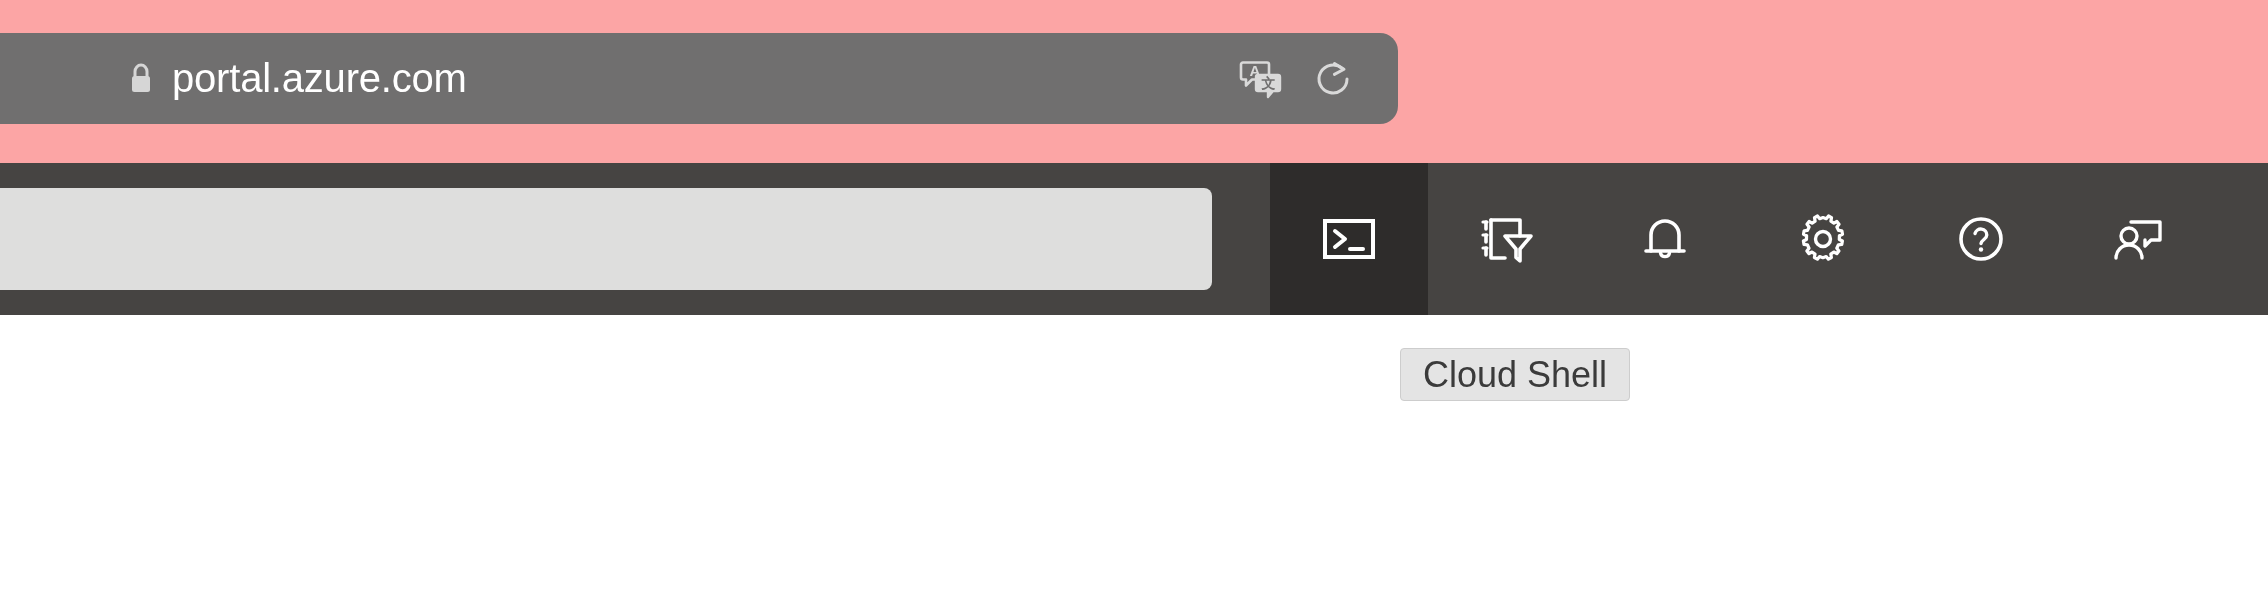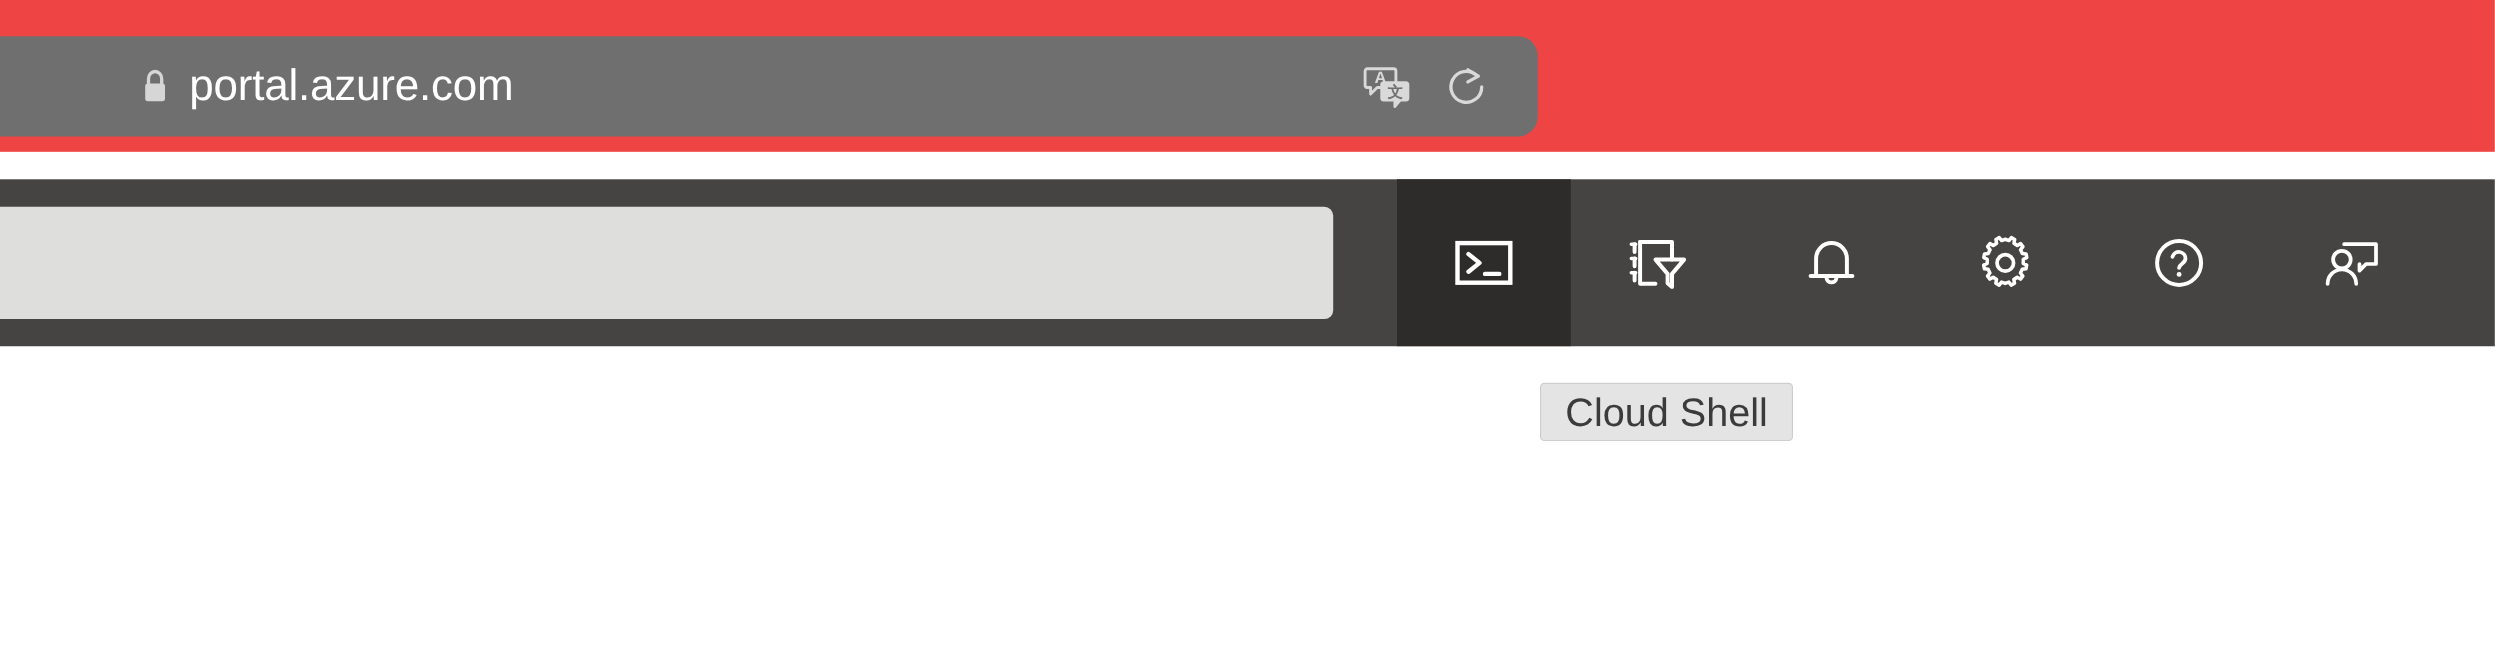--- a/index.html
+++ b/index.html
@@ -14,22 +14,22 @@
     overflow: hidden;
     font-family: "Liberation Sans", sans-serif;
     -webkit-font-smoothing: antialiased;
   }
 
   
   .browser-chrome {
     position: absolute;
     left: 0; top: 0;
     width: 2268px;
-    height: 138px;
-    background: #ef4444;
+    height: 163px;
+    background: #fca5a5;
   }
 
   
   .url-bar {
     position: absolute;
     left: -20px;
     top: 33px;
     width: 1418px;
     height: 91px;
     background: #706f6f;

